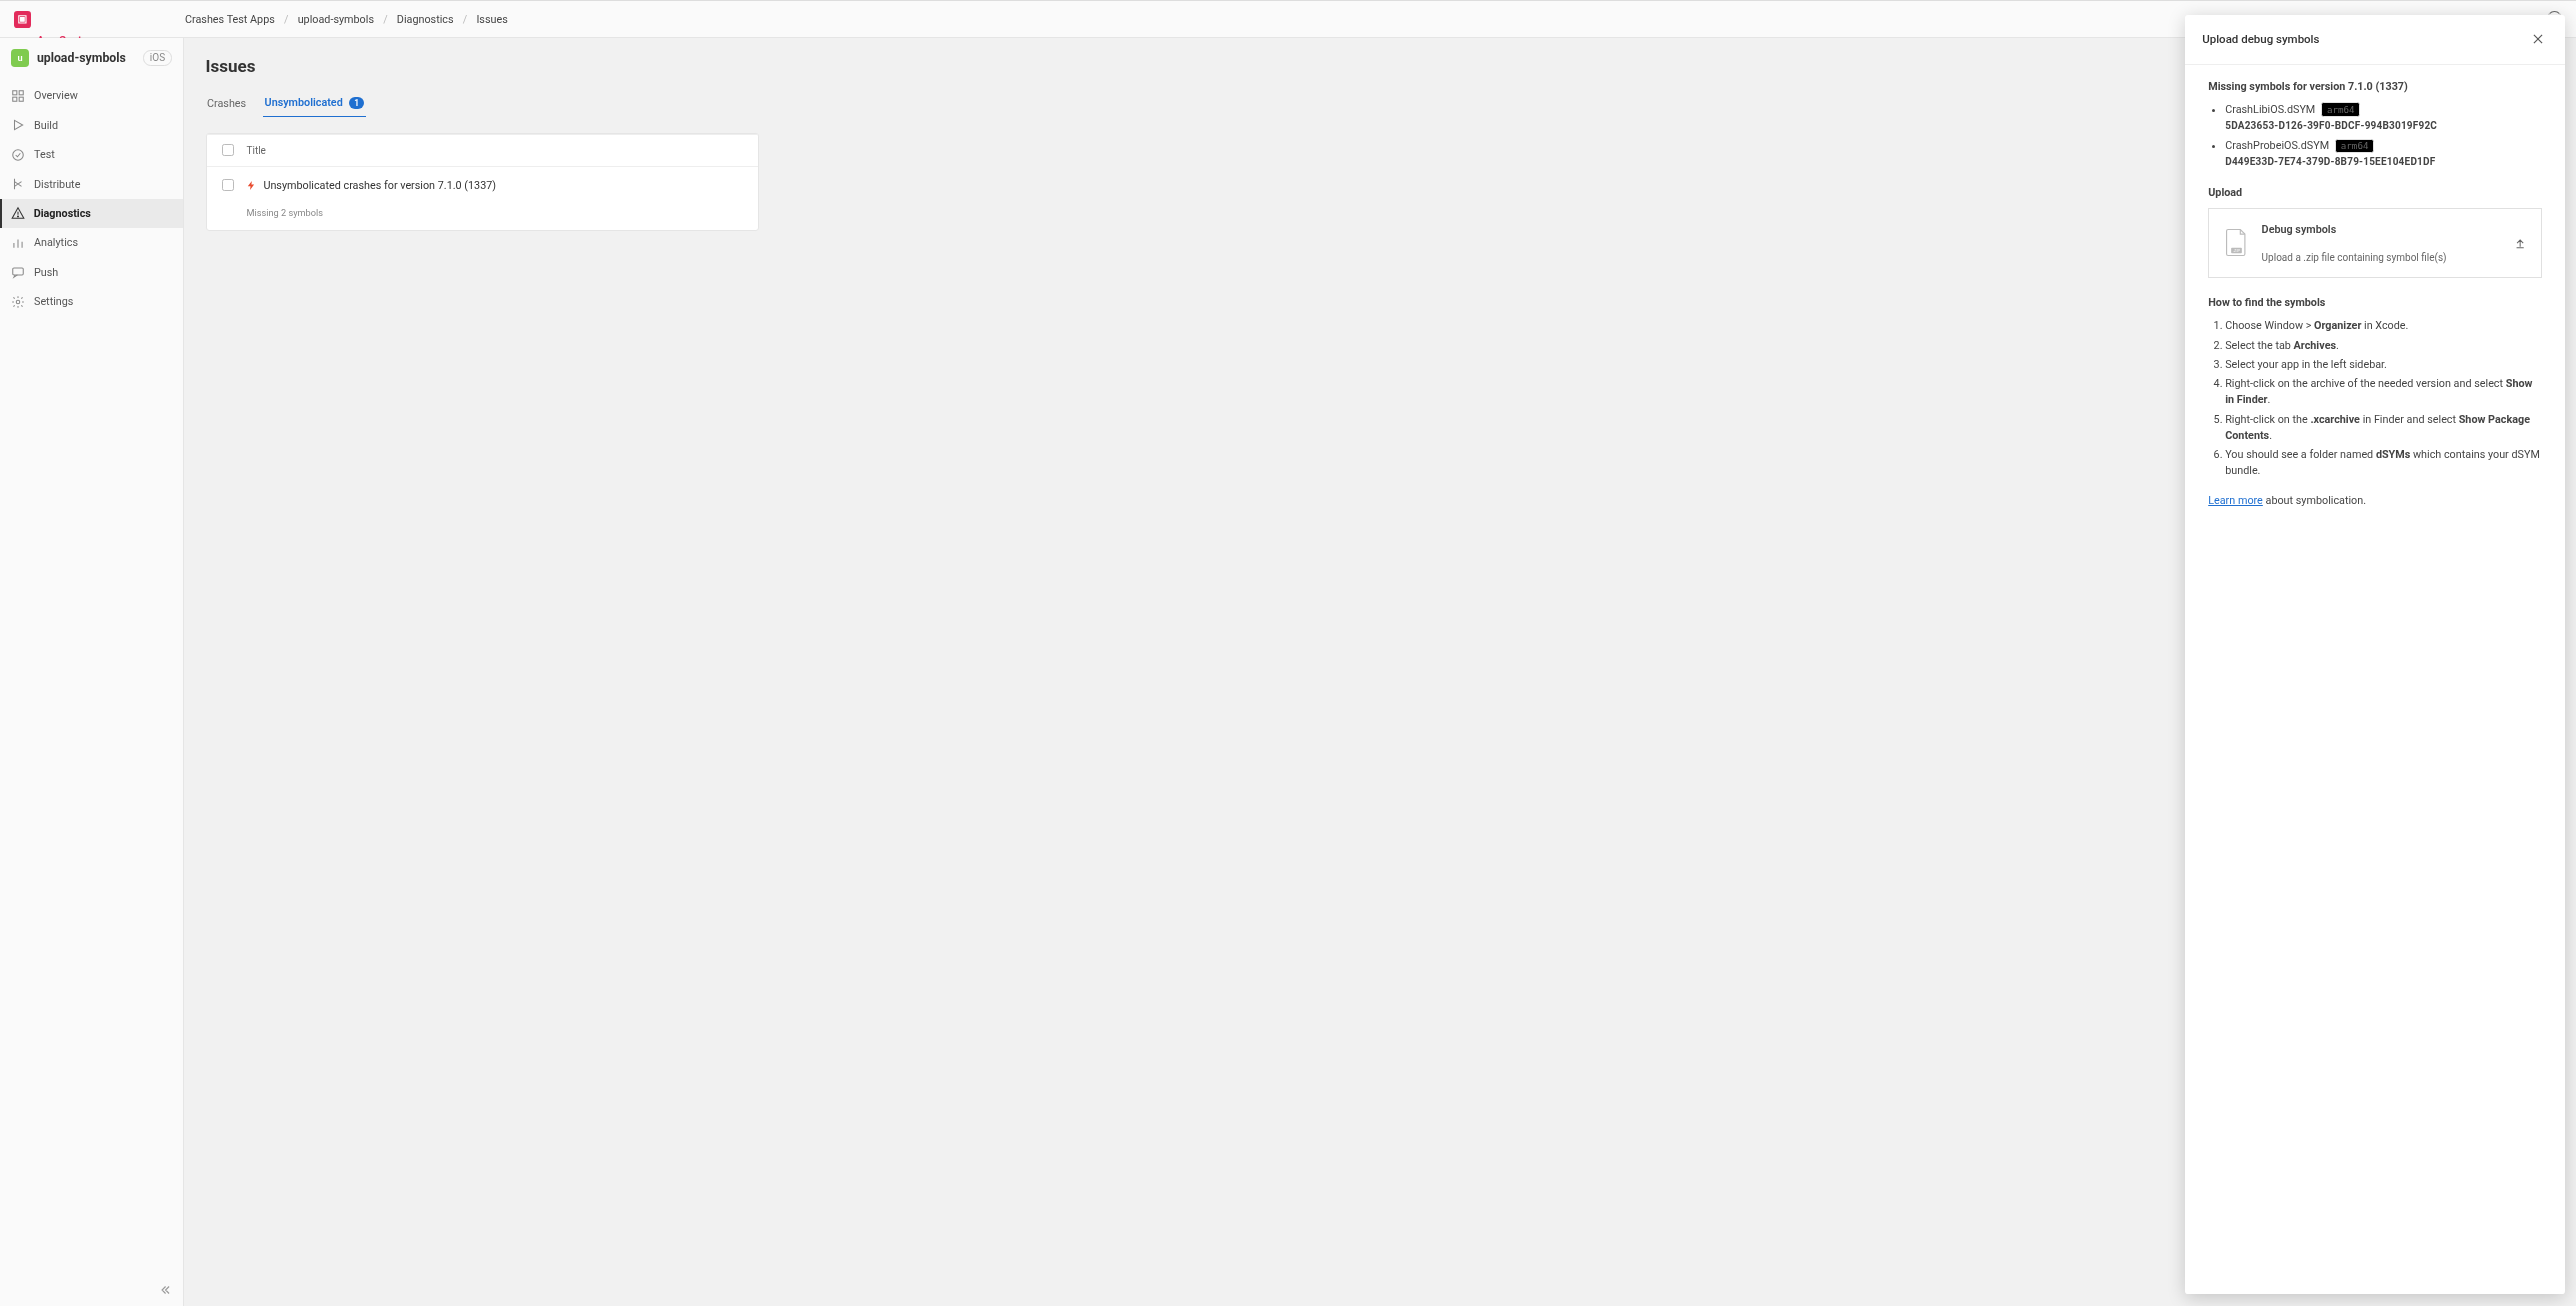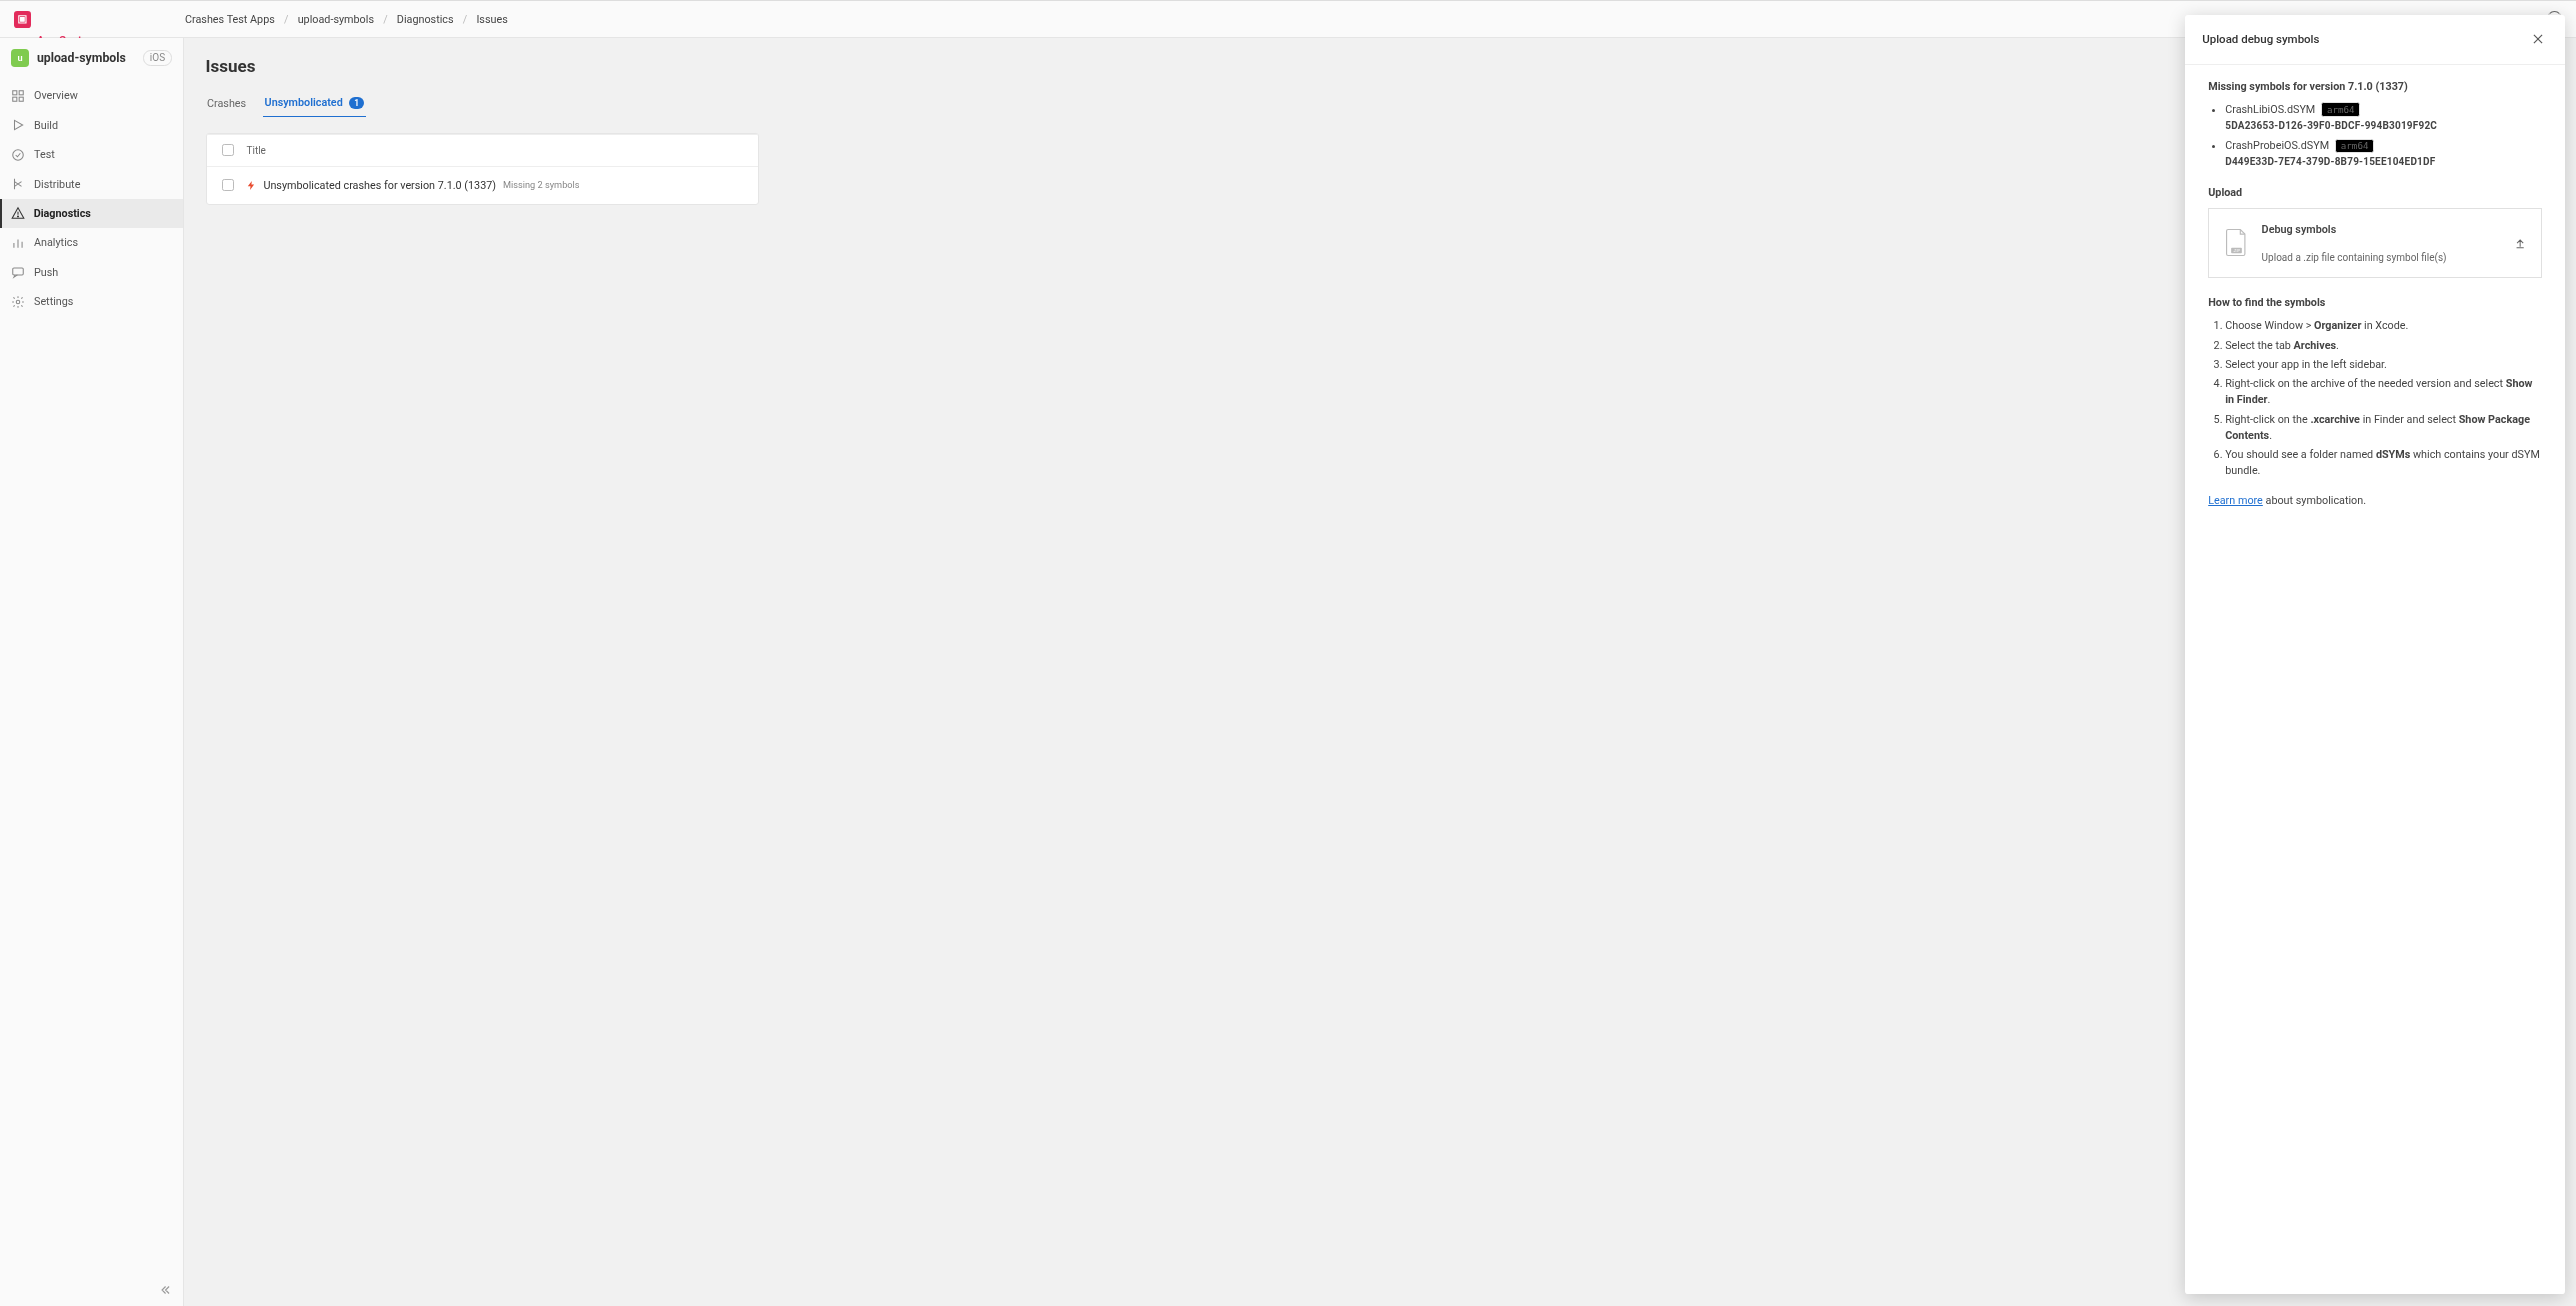--- a/index.html
+++ b/index.html
@@ -218,22 +218,22 @@
       flex-shrink: 0;
     }
     .row {
       display: flex;
       align-items: flex-start;
       gap: 12.3px;
       padding: 12.3px 15.4px;
     }
     .row-main {
       display: flex;
-      flex-direction: row;
-      gap: 7px;
+      flex-direction: column;
+      gap: 15px;
     }
     .row-title {
       display: flex;
       align-items: center;
       gap: 6.1px;
       font-size: 10.8px;
       color: #333;
     }
     .bolt {
       color: #e84a2e;

